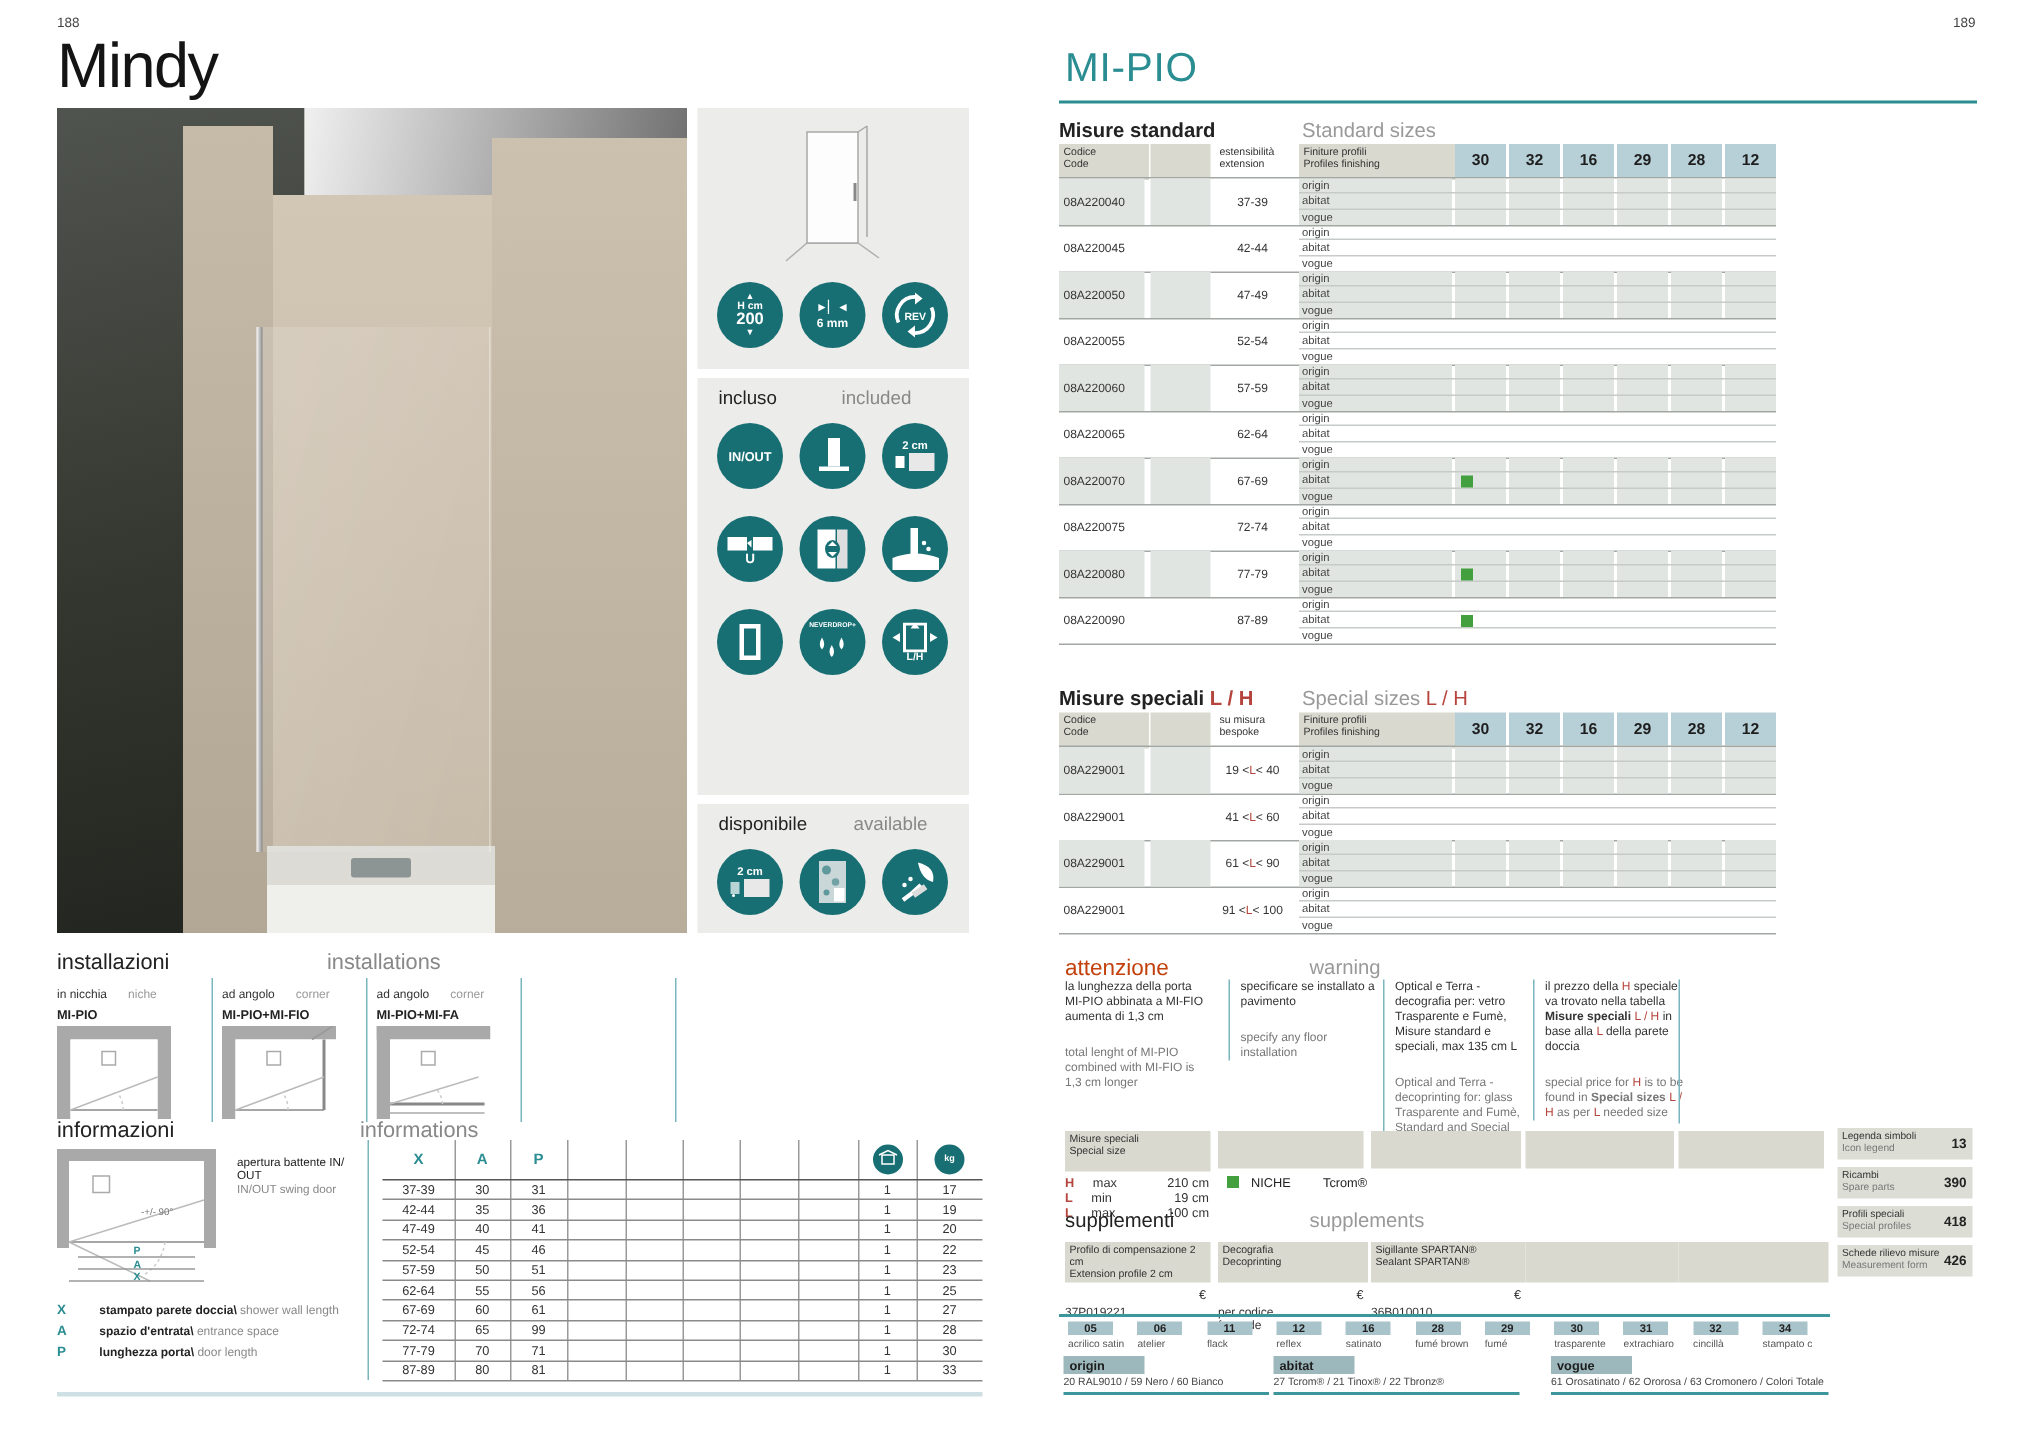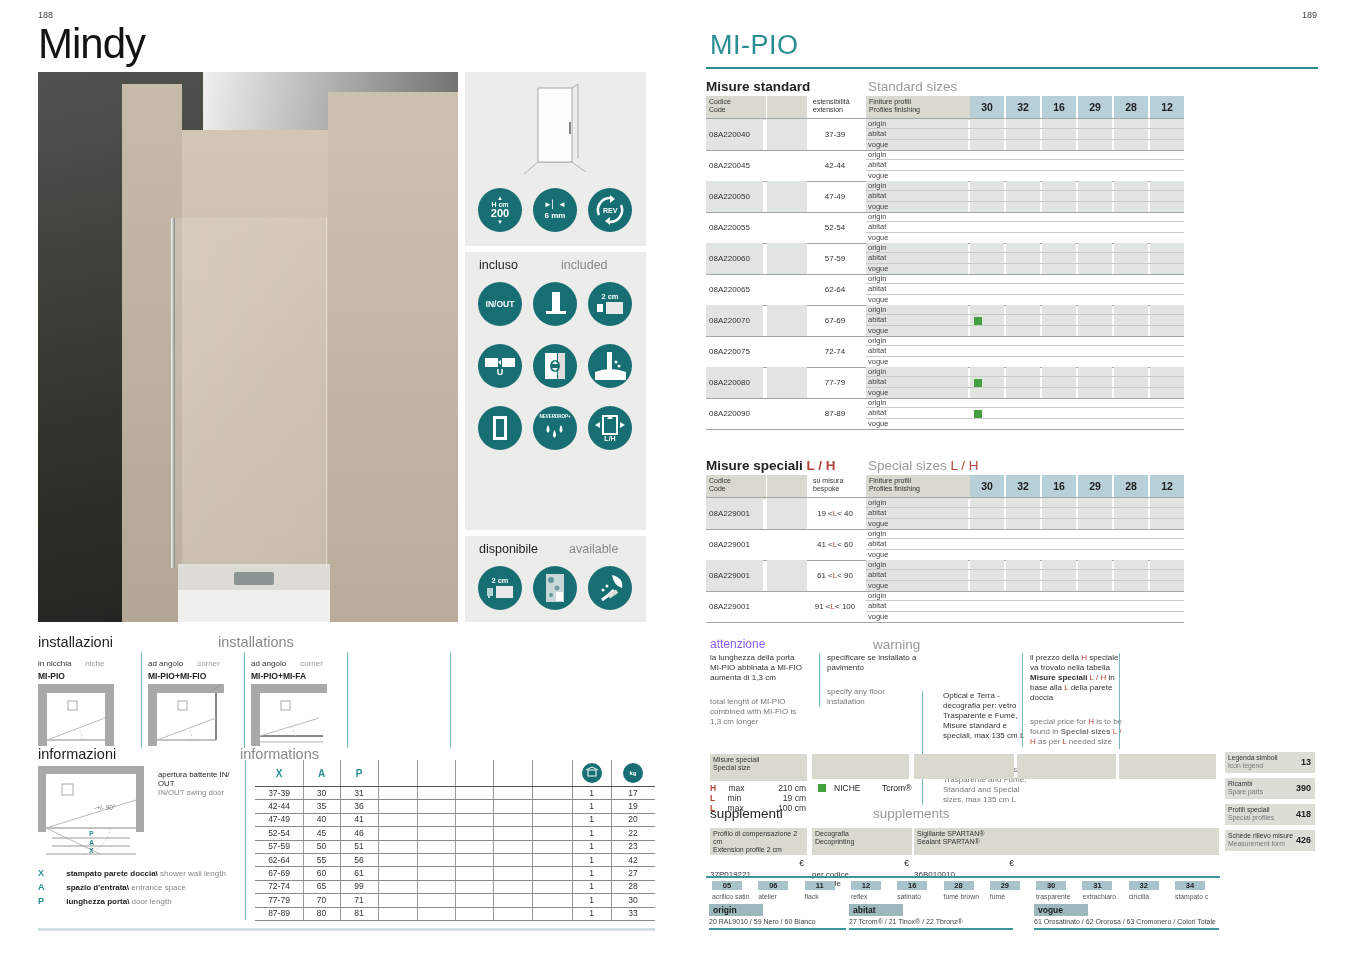--- a/index.html
+++ b/index.html
@@ -354,21 +354,21 @@
         <div class="it-cell" style="left:0px;top:79.6px;width:48px;height:13.4px">57-59</div>
         <div class="it-cell" style="left:48px;top:79.6px;width:37px;height:13.4px">50</div>
         <div class="it-cell" style="left:85px;top:79.6px;width:38px;height:13.4px">51</div>
         <div class="it-cell" style="left:317px;top:79.6px;width:39px;height:13.4px">1</div>
         <div class="it-cell" style="left:356px;top:79.6px;width:44px;height:13.4px">23</div>
         <div class="abs" style="left:0;top:93.0px;width:400px;height:1px;background:#8a8a8a"></div>
         <div class="it-cell" style="left:0px;top:93px;width:48px;height:13.4px">62-64</div>
         <div class="it-cell" style="left:48px;top:93px;width:37px;height:13.4px">55</div>
         <div class="it-cell" style="left:85px;top:93px;width:38px;height:13.4px">56</div>
         <div class="it-cell" style="left:317px;top:93px;width:39px;height:13.4px">1</div>
-        <div class="it-cell" style="left:356px;top:93px;width:44px;height:13.4px">42</div>
+        <div class="it-cell" style="left:356px;top:93px;width:44px;height:13.4px">25</div>
         <div class="abs" style="left:0;top:106.4px;width:400px;height:1px;background:#8a8a8a"></div>
         <div class="it-cell" style="left:0px;top:106.4px;width:48px;height:13.4px">67-69</div>
         <div class="it-cell" style="left:48px;top:106.4px;width:37px;height:13.4px">60</div>
         <div class="it-cell" style="left:85px;top:106.4px;width:38px;height:13.4px">61</div>
         <div class="it-cell" style="left:317px;top:106.4px;width:39px;height:13.4px">1</div>
         <div class="it-cell" style="left:356px;top:106.4px;width:44px;height:13.4px">27</div>
         <div class="abs" style="left:0;top:119.8px;width:400px;height:1px;background:#8a8a8a"></div>
         <div class="it-cell" style="left:0px;top:119.8px;width:48px;height:13.4px">72-74</div>
         <div class="it-cell" style="left:48px;top:119.8px;width:37px;height:13.4px">65</div>
         <div class="it-cell" style="left:85px;top:119.8px;width:38px;height:13.4px">99</div>
@@ -609,30 +609,30 @@
           <div class="codecell">08A229001</div>
           <div class="extcell">91 &lt; <span class="red">L</span> &lt; 100</div>
           <div class="frow line" style="top:0.00px">origin</div>
           <div class="frow line" style="top:10.33px">abitat</div>
           <div class="frow " style="top:20.66px">vogue</div>
         </div>
       </div>
   </div>
 
   <div class="abs" style="left:706px;top:637px;width:415px;height:118px">
-    <div class="abs" style="left:4px;top:0;font-size:12px;color:#8b5cf6">attenzione</div>
+    <div class="abs" style="left:4px;top:0;font-size:15px;color:#c2410c">attenzione</div>
     <div class="abs" style="left:167px;top:0;font-size:13.5px;color:#999">warning</div>
     <div id="warn-cols">
         <div class="wcol" style="left:4px;width:98px;">
         <span class="it">la lunghezza della porta MI-PIO abbinata a MI-FIO aumenta di 1,3 cm</span>
         <span class="en">total lenght of MI-PIO combined with MI-FIO is 1,3 cm longer</span></div>
         <div class="wcol" style="left:113px;width:92px;border-left:1px solid #79b6bd;padding-left:7px;">
         <span class="it">specificare se installato a pavimento</span>
         <span class="en">specify any floor installation</span></div>
-        <div class="wcol" style="left:216px;width:90px;border-left:1px solid #79b6bd;padding-left:20px;margin-top:38px;">
+        <div class="wcol" style="left:216px;width:90px;border-left:1px solid #79b6bd;padding-left:7px;">
         <span class="it">Optical e Terra - decografia per: vetro Trasparente e Fumè, Misure standard e speciali, max 135 cm L</span>
         <span class="en">Optical and Terra - decoprinting for: glass Trasparente and Fumè, Standard and Special sizes, max 135 cm L</span></div>
         <div class="wcol" style="left:316px;width:94px;border-left:1px solid #79b6bd;padding-left:7px;">
         <span class="it">il prezzo della <span class="red">H</span> speciale va trovato nella tabella <b>Misure speciali</b> <span class="red">L / H</span> in base alla <span class="red">L</span> della parete doccia</span>
         <span class="en">special price for <span class="red">H</span> is to be found in <b>Special sizes</b> <span class="red">L / H</span> as per <span class="red">L</span> needed size</span></div>
         <div class="abs" style="left:413px;top:16px;width:1px;height:96px;background:#79b6bd"></div>
       </div>
   </div>
 
   <div class="abs" id="band" style="left:706px;top:752px;width:520px;height:56px">

